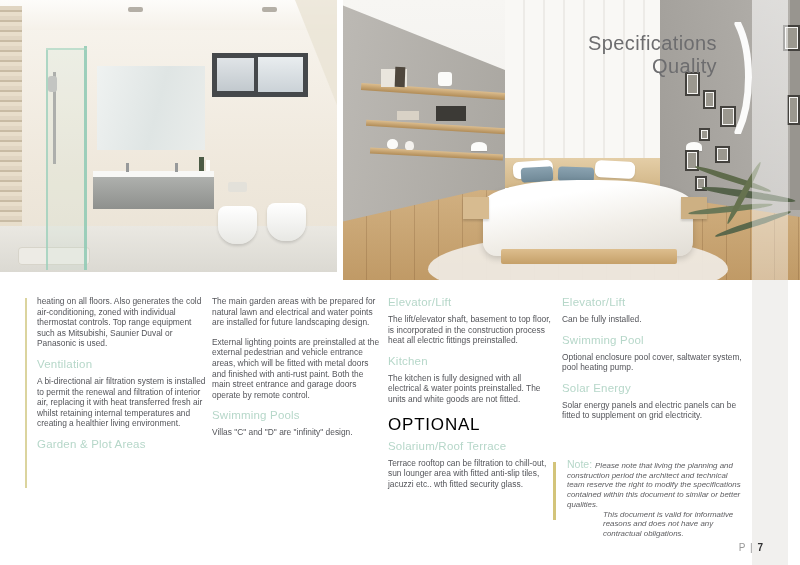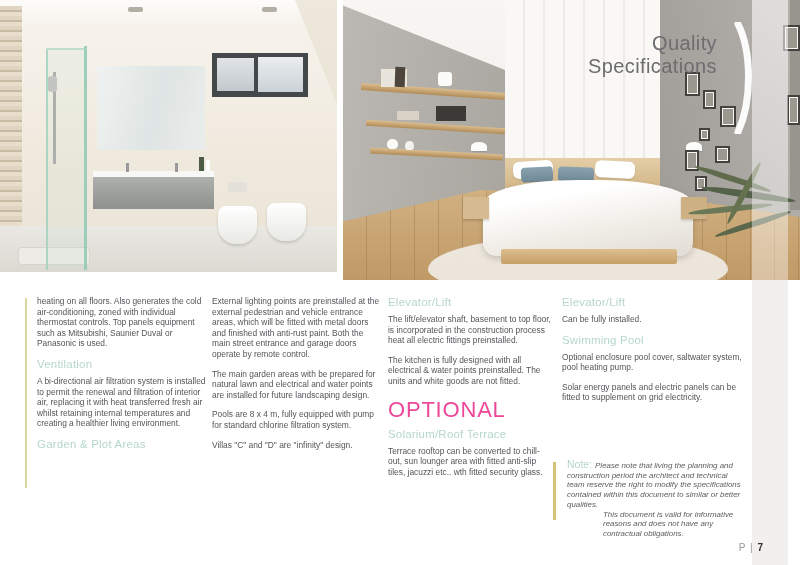--- a/index.html
+++ b/index.html
@@ -92,21 +92,21 @@
       letter-spacing:.4px;z-index:5;}
 
   
   .col{position:absolute;top:296px;}
   .col1{left:37px;width:170px;}
   .col2{left:212px;width:170px;}
   .col3{left:388px;width:163px;}
   .col4{left:562px;width:184px;}
   .body-p{font-size:8.4px;line-height:10.6px;color:#54555a;margin:0 0 9px;}
   .h-green{font-size:11.5px;font-weight:400;color:#b6d7c9;margin:2px 0 6px;letter-spacing:.2px;}
-  .h-optional{font-size:22px;font-weight:400;color:#ec4899;margin:10px 0 5px;letter-spacing:.8px;}
+  .h-optional{font-size:17px;font-weight:400;color:#000000;margin:10px 0 5px;letter-spacing:.8px;}
 
   
   .note{left:567px;top:460px;width:179px;font-size:7.9px;line-height:9.7px;color:#5d5d60;font-style:italic;}
   .note-label{font-style:normal;color:#b6d7c9;font-size:10.5px;margin-right:3px;}
   .note-line2{display:block;margin-left:36px;}
 
   
   .pagenum{right:36px;bottom:12px;font-size:10px;color:#989898;letter-spacing:1px;}
   .pagenum b{color:#2f2f31;font-weight:700;}
 </style>
@@ -195,52 +195,54 @@
     <svg class="abs" style="left:390px;top:22px;" width="22" height="112" viewBox="0 0 22 112">
       <path d="M5,2 C19,30 19,80 5,110" stroke="#ffffff" stroke-width="7" fill="none" stroke-linecap="round" opacity="0.95"></path>
     </svg>
   </div>
 
   <div class="abs right-band"></div>
   <div class="abs vline-left"></div>
   <div class="abs vline-note"></div>
 
   <div class="abs title">
+    <div>Specifications</div>
     <div>Quality</div>
-    <div>Specifications</div>
   </div>
 
   <div class="col col1">
-    <p class="body-p">heating on all floors. Also generates the cold air-conditioning, zoned with individual thermostat controls. Top panels equipment such as Mitsubishi, Saunier Duval or Panasonic is used.</p>
+    <p class="body-p">heating on all floors. Also generates the cold air-conditioning, zoned with individual thermostat controls. Top range equipment such as Mitsubishi, Saunier Duval or Panasonic is used.</p>
     <h4 class="h-green">Ventilation</h4>
     <p class="body-p">A bi-directional air filtration system is installed to permit the renewal and filtration of interior air, replacing it with heat transferred fresh air whilst retaining internal temperatures and creating a healthier living environment.</p>
     <h4 class="h-green">Garden &amp; Plot Areas</h4>
   </div>
 
   <div class="col col2">
+    <p class="body-p">The main garden areas with be prepared for natural lawn and electrical and water points are installed for future landscaping design.</p>
     <p class="body-p">External lighting points are preinstalled at the external pedestrian and vehicle entrance areas, which will be fitted with metal doors and finished with anti-rust paint. Both the main street entrance and garage doors operate by remote control.</p>
-    <p class="body-p">The main garden areas with be prepared for natural lawn and electrical and water points are installed for future landscaping design.</p>
-    <p class="body-p">Pools are 8 x 4 m, fully equipped with pump for standard chlorine filtration system.</p>
+    <h4 class="h-green">Swimming Pools</h4>
     <p class="body-p">Villas "C" and "D" are "infinity" design.</p>
   </div>
 
   <div class="col col3">
     <h4 class="h-green" style="margin-top:0;">Elevator/Lift</h4>
     <p class="body-p">The lift/elevator shaft, basement to top floor, is incorporated in the construction process heat all electric fittings preinstalled.</p>
+    <h4 class="h-green">Kitchen</h4>
     <p class="body-p">The kitchen is fully designed with all electrical &amp; water points preinstalled. The units and white goods are not fitted.</p>
     <div class="h-optional">OPTIONAL</div>
     <h4 class="h-green">Solarium/Roof Terrace</h4>
-    <p class="body-p">Terrace rooftop can be converted to chill-out, sun lounger area with fitted anti-slip tiles, jacuzzi etc.. wth fitted security glass.</p>
+    <p class="body-p">Terrace rooftop can be filtration to chill-out, sun lounger area with fitted anti-slip tiles, jacuzzi etc.. wth fitted security glass.</p>
   </div>
 
   <div class="col col4">
     <h4 class="h-green" style="margin-top:0;">Elevator/Lift</h4>
     <p class="body-p">Can be fully installed.</p>
     <h4 class="h-green">Swimming Pool</h4>
     <p class="body-p">Optional enclosure pool cover, saltwater system, pool heating pump.</p>
+    <h4 class="h-green">Solar Energy</h4>
     <p class="body-p">Solar energy panels and electric panels can be fitted to supplement on grid electricity.</p>
   </div>
 
   <div class="abs note">
     <span class="note-label">Note:</span><span>Please note that living the planning and construction period the architect and technical team reserve the right to modify the specifications contained within this document to similar or better qualities.</span>
     <span class="note-line2">This document is valid for informative reasons and does not have any contractual obligations.</span>
   </div>
 
   <div class="abs pagenum">
     <span>P |</span>

